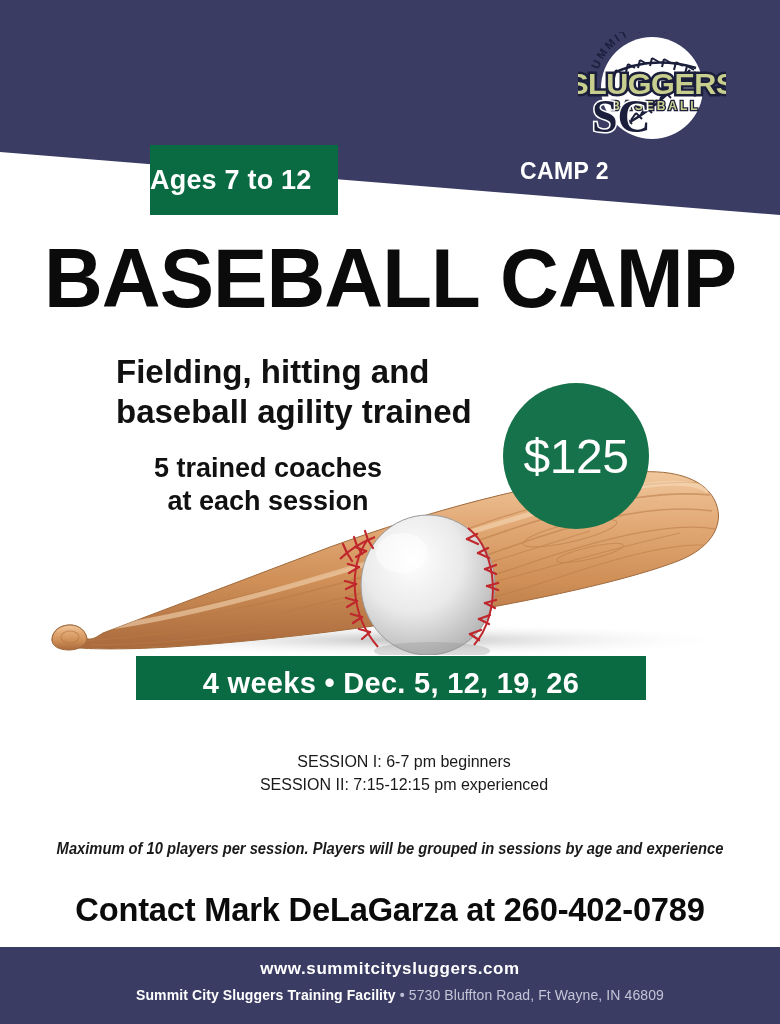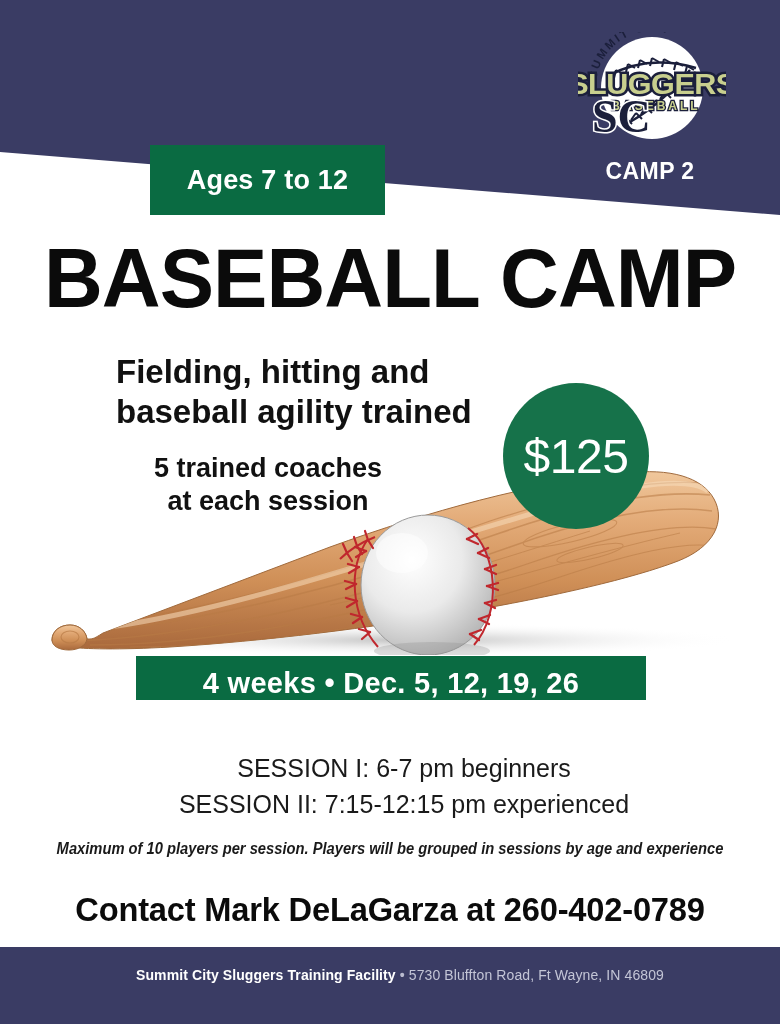--- a/index.html
+++ b/index.html
@@ -36,37 +36,37 @@
     left: 578px; top: 32px;
     width: 148px; height: 112px;
     z-index: 4;
   }
   .logo-wrap svg { display:block; width:148px; height:112px; }
 
   .camp-label {
     position: absolute;
     left: 520px; top: 158px;
     width: 260px;
-    text-align: center;
+    text-align: left;
     color: #ffffff;
     font-size: 23px;
     font-weight: bold;
     letter-spacing: 0.4px;
     z-index: 5;
   }
 
   
   .ages-badge {
     position: absolute;
     left: 150px; top: 145px;
-    width: 235px; height: 70px;
+    width: 188px; height: 70px;
     background: #0a6b42;
     display: flex;
     align-items: center;
-    justify-content: center;
+    justify-content: flex-start;
     z-index: 6;
   }
   .ages-badge span {
     color: #ffffff;
     font-size: 27px;
     font-weight: bold;
     letter-spacing: 0.2px;
   }
 
   
@@ -158,21 +158,21 @@
   
   .sessions {
     position: absolute;
     left: 0; top: 750px;
     width: 780px;
     text-align: center;
     z-index: 5;
   }
   .sessions div {
     color: #1a1a1a;
-    font-size: 25px;
+    font-size: 16px;
     font-weight: normal;
     line-height: 1.44;
     padding-left: 28px;
   }
 
   
   .note {
     position: absolute;
     left: 0; top: 840px;
     width: 780px;
@@ -455,20 +455,21 @@
   <div class="sessions">
     <div>SESSION I: 6-7 pm beginners</div>
     <div>SESSION II: 7:15-12:15 pm experienced</div>
   </div>
 
   <div class="note">Maximum of 10 players per session. Players will be grouped in sessions by age and experience</div>
 
   <div class="contact">Contact Mark DeLaGarza at 260-402-0789</div>
 
   <div class="footer">
+    <div class="footer-url">www.summitcitysluggers.com</div>
     <div class="footer-addr">
       <span class="fac">Summit City Sluggers Training Facility</span>
       <span class="sep">•</span>
       <span class="street">5730 Bluffton Road, Ft Wayne, IN 46809</span>
     </div>
   </div>
 
 </div>
 
 </body></html>

